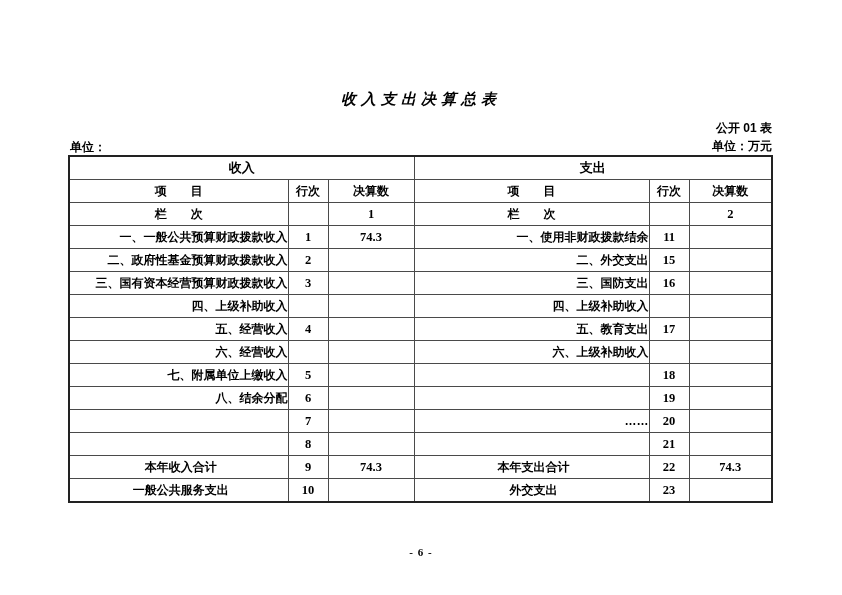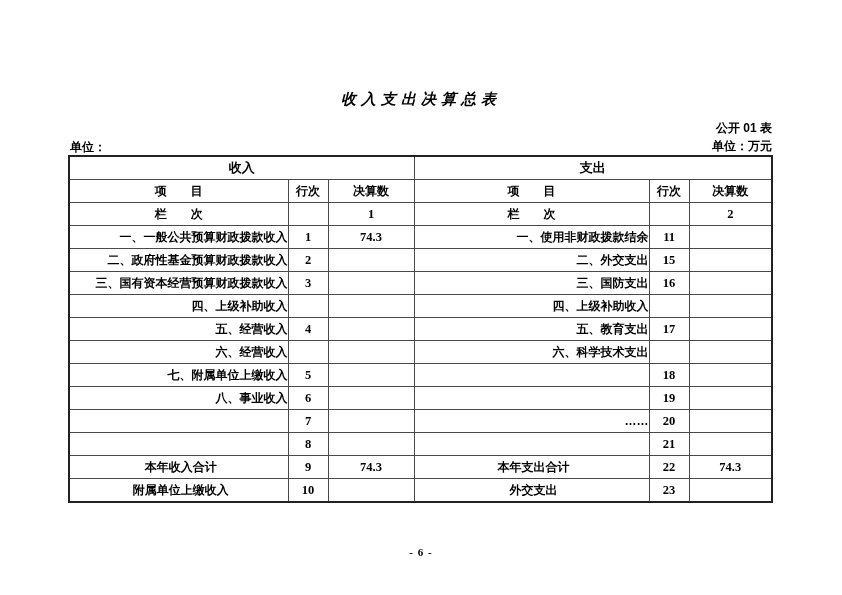--- a/index.html
+++ b/index.html
@@ -129,34 +129,34 @@
           <td class="num">4</td>
           <td class="num"></td>
           <td class="item">五、教育支出</td>
           <td class="num">17</td>
           <td class="num"></td>
         </tr>
         <tr>
           <td class="item">六、经营收入</td>
           <td class="num"></td>
           <td class="num"></td>
-          <td class="item">六、科学技术支出</td>
+          <td class="item">六、上级补助收入</td>
           <td class="num"></td>
           <td class="num"></td>
         </tr>
         <tr>
           <td class="item">七、附属单位上缴收入</td>
           <td class="num">5</td>
           <td class="num"></td>
           <td class="item"></td>
           <td class="num">18</td>
           <td class="num"></td>
         </tr>
         <tr>
-          <td class="item">八、事业收入</td>
+          <td class="item">八、结余分配</td>
           <td class="num">6</td>
           <td class="num"></td>
           <td class="item"></td>
           <td class="num">19</td>
           <td class="num"></td>
         </tr>
         <tr>
           <td class="item"></td>
           <td class="num">7</td>
           <td class="num"></td>
@@ -174,21 +174,21 @@
         </tr>
         <tr>
           <td class="item center">本年收入合计</td>
           <td class="num">9</td>
           <td class="num">74.3</td>
           <td class="item center">本年支出合计</td>
           <td class="num">22</td>
           <td class="num">74.3</td>
         </tr>
         <tr>
-          <td class="item center">附属单位上缴收入</td>
+          <td class="item center">一般公共服务支出</td>
           <td class="num">10</td>
           <td class="num"></td>
           <td class="item center">外交支出</td>
           <td class="num">23</td>
           <td class="num"></td>
         </tr>
       </tbody>
   </table>
 
   <div class="page-footer">- 6 -</div>

